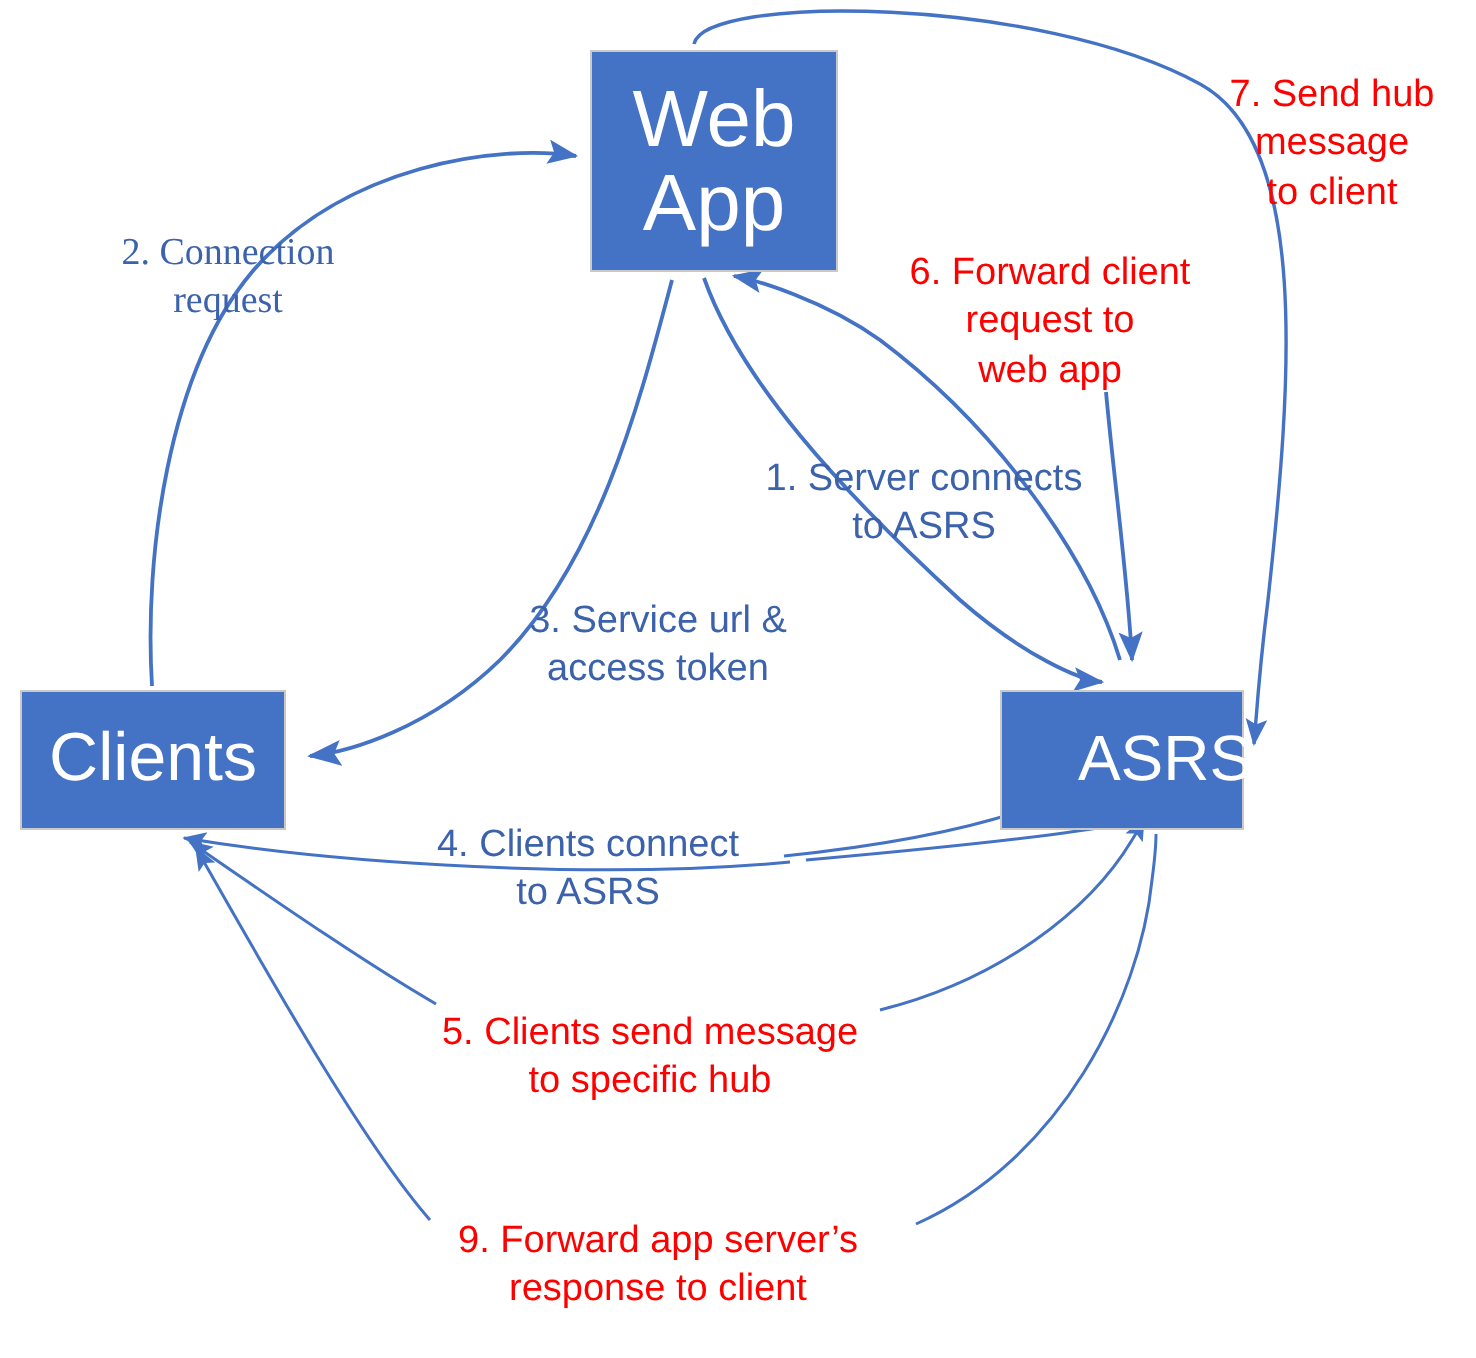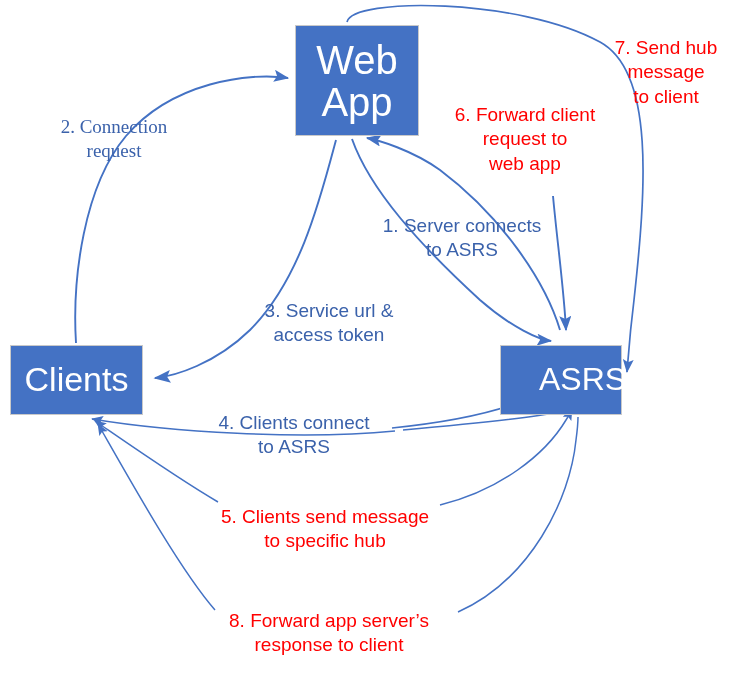--- a/index.html
+++ b/index.html
@@ -66,26 +66,26 @@
   #node-asrs .node-label { font-size: 32px; }
   .edge-label {
     position: absolute;
     text-align: center;
     line-height: 1.28;
     white-space: pre-line;
     font-size: 19px;
   }
   .edge-label.blue { color: #3b62ab; }
   .edge-label.red  { color: #ff0000; }
-  #label-1 { left: 362px; top: 214px; width: 200px; }
+  #label-1 { left: 362px; top: 228px; width: 200px; }
   #label-2 { left: 24px;  top: 115px; width: 180px; font-family: Liberation Serif, serif; }
   #label-3 { left: 236px; top: 299px; width: 186px; }
   #label-4 { left: 196px; top: 411px; width: 196px; }
   #label-5 { left: 200px; top: 505px; width: 250px; }
-  #label-6 { left: 432px; top: 103px; width: 186px; }
+  #label-6 { left: 432px; top: 125px; width: 186px; }
   #label-7 { left: 596px; top: 36px;  width: 140px; }
   #label-8 { left: 198px; top: 609px; width: 262px; }
 </style>
 </head>
 <body>
 
 <div id="diagram-canvas">
 
   <svg id="arrow-layer" viewBox="0 0 738 679" xmlns="http://www.w3.org/2000/svg">
     <defs>
@@ -149,16 +149,16 @@
 to specific hub</div>
 
   <div class="edge-label red" id="label-6">6. Forward client
 request to
 web app</div>
 
   <div class="edge-label red" id="label-7">7. Send hub
 message
 to client</div>
 
-  <div class="edge-label red" id="label-8">8. Forward app server’s
+  <div class="edge-label red" id="label-8">9. Forward app server’s
 response to client</div>
 
 </div>
 
 </body></html>

